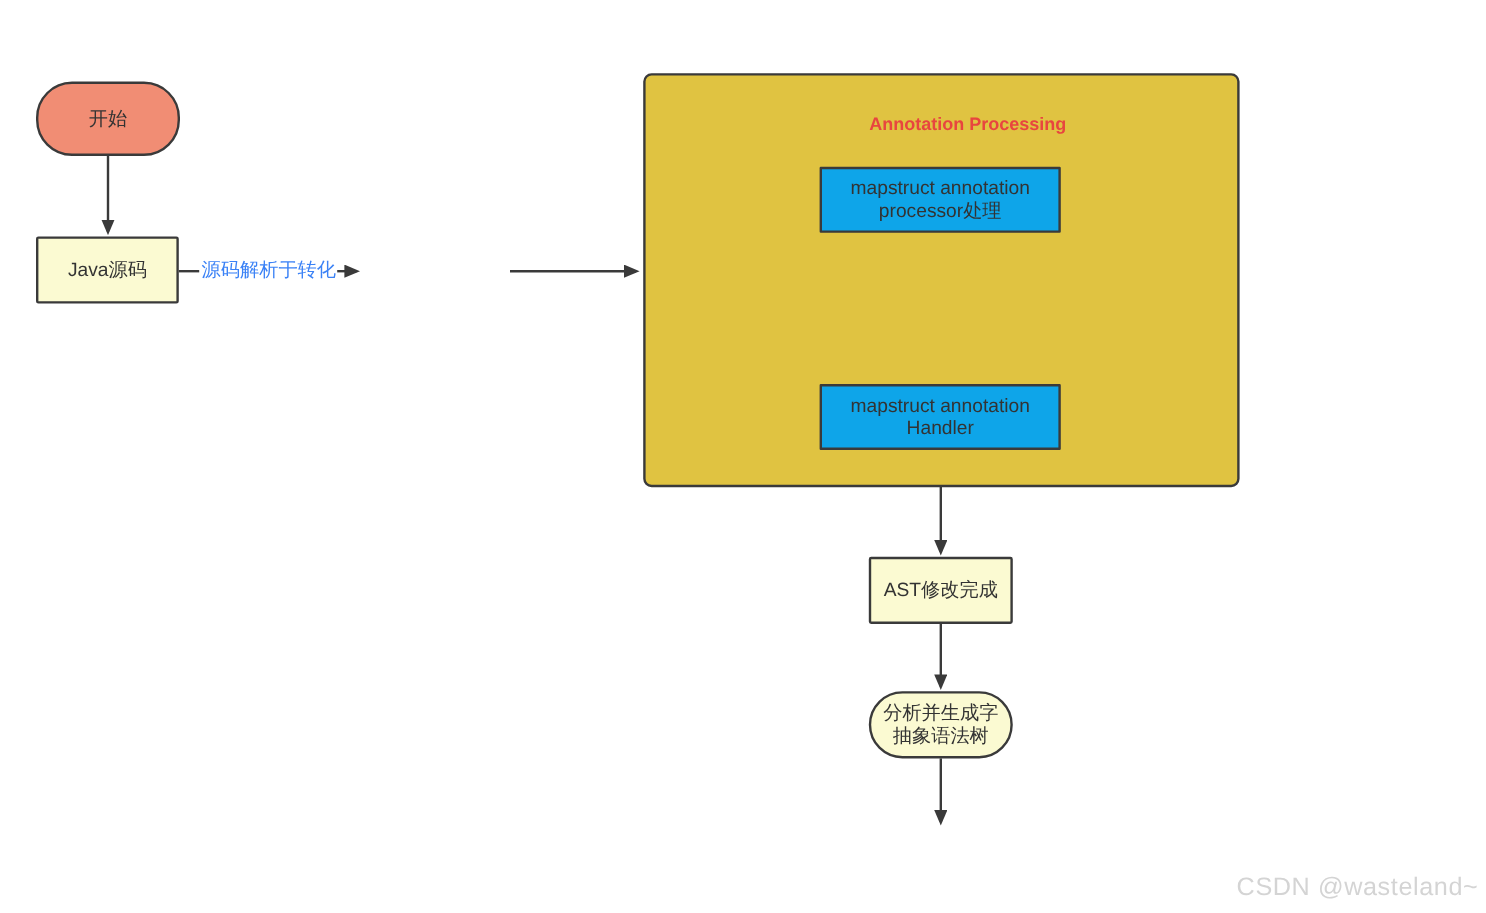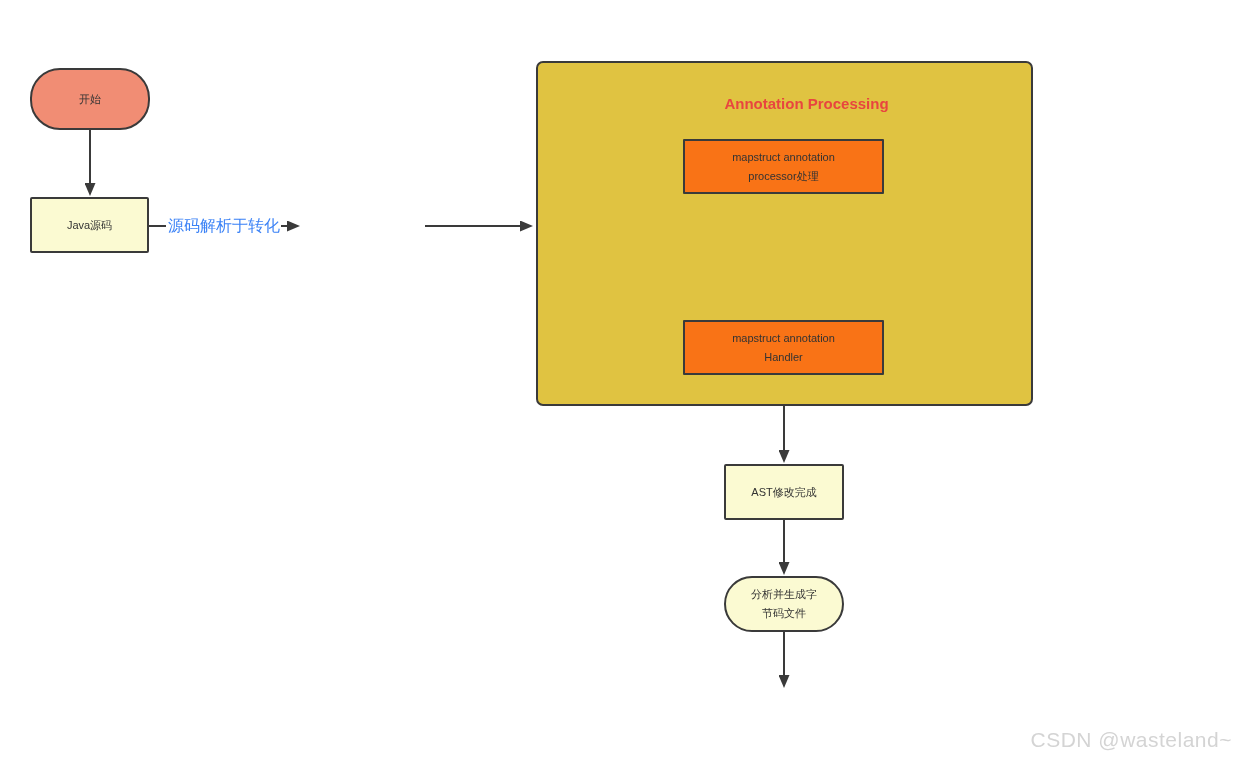--- a/index.html
+++ b/index.html
@@ -22,39 +22,39 @@
     pointer-events: none;
   }
 
   .node {
     position: absolute;
     display: flex;
     flex-direction: column;
     align-items: center;
     justify-content: center;
     text-align: right;
-    font-size: 11px;
+    font-size: 16px;
     line-height: 19px;
     color: #333333;
   }
 
   .terminal {
     background: #F18D74;
     border: 2px solid #3A3A3A;
     border-radius: 30px;
   }
 
   .process {
     background: #FBFAD2;
     border: 2px solid #3A3A3A;
     border-radius: 2px;
   }
 
   .inner {
-    background: #f97316;
+    background: #0ea5e9;
     border: 2px solid #3A3A3A;
     border-radius: 1px;
   }
 
   .group-container {
     position: absolute;
     left: 536px; top: 61px;
     width: 497px; height: 345px;
     background: #E0C341;
     border: 2px solid #3A3A3A;
@@ -152,19 +152,19 @@
     <span>mapstruct annotation</span>
     <span>Handler</span>
   </div>
 
   <div class="node process n-astdone">
     <span>AST修改完成</span>
   </div>
 
   <div class="node process n-bytecode">
     <span>分析并生成字</span>
-    <span>节码文件</span>
+    <span>抽象语法树</span>
   </div>
 
 
   <div class="watermark">CSDN @wasteland~</div>
 
 </div>
 
 </body></html>

